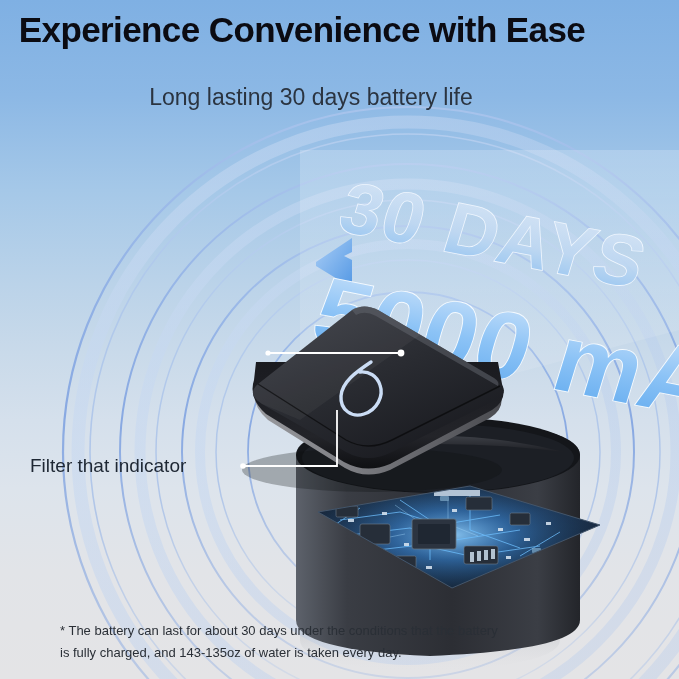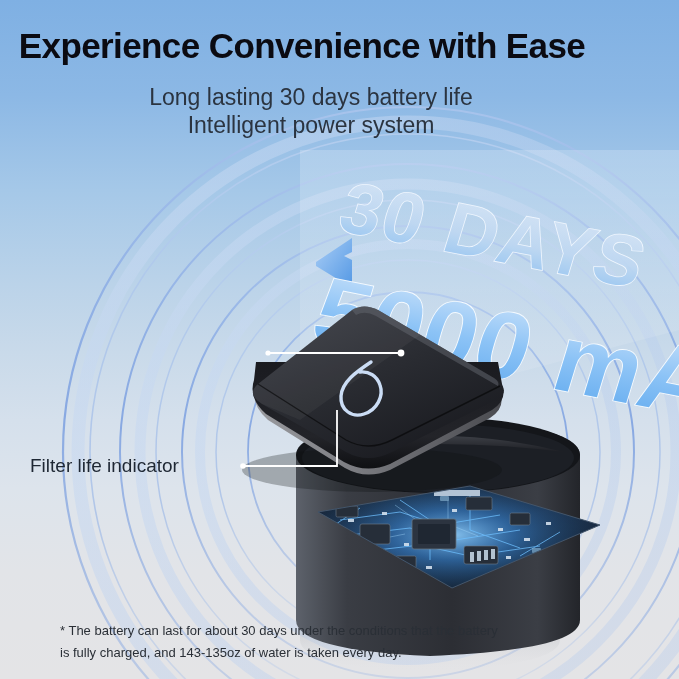--- a/index.html
+++ b/index.html
@@ -30,21 +30,21 @@
 
   
   .bigtext{
     position:absolute;
     left:0;top:0;width:679px;height:679px;
     pointer-events:none;
   }
 
   
   .headline{
-    position:absolute;left:0;top:24px;width:604px;
+    position:absolute;left:0;top:8px;width:604px;
     text-align:center;
     font-size:35px;font-weight:bold;letter-spacing:-0.6px;
     color:#0B0B12;
     line-height:44px;
     white-space:nowrap;
   }
   .subline{
     position:absolute;left:0;width:622px;text-align:center;
     font-size:23px;color:#2B3440;line-height:30px;
     white-space:nowrap;
@@ -307,22 +307,21 @@
 
       <g>
         <polyline points="244,466 337,466 337,410" fill="none" stroke="#FFFFFF" stroke-width="1.8" stroke-linejoin="miter"></polyline>
         <circle cx="243" cy="466" r="2.8" fill="#FFFFFF"></circle>
       </g>
     </g>
   </svg>
 
   <div class="headline">Experience Convenience with Ease</div>
   <div class="subline l1">Long lasting 30 days battery life</div>
-  <div class="subline l2">Intelligent power system</div>
-
-  <div class="callout filter">Filter life indicator</div>
+
+  <div class="callout filter">Filter that indicator</div>
 
   <div class="footnote">
     <span class="ln">* The battery can last for about 30 days under the conditions that the battery</span>
     <span class="ln">is fully charged, and 143-135oz of water is taken every day.</span>
   </div>
 
 </div>
 
 </body></html>

